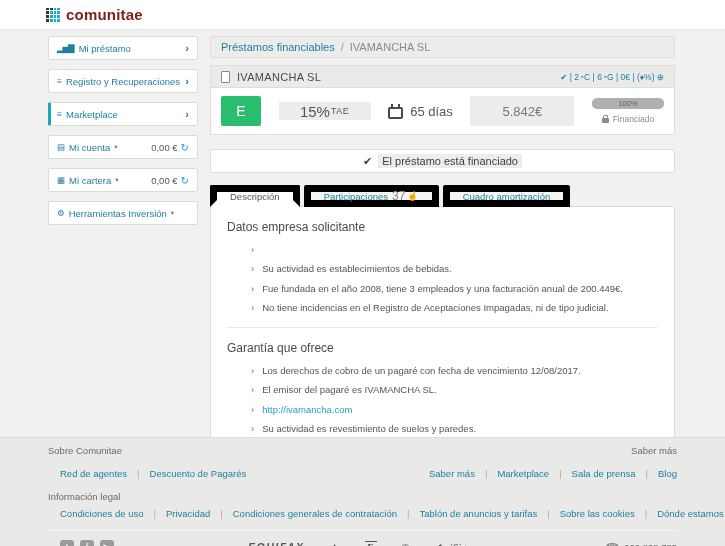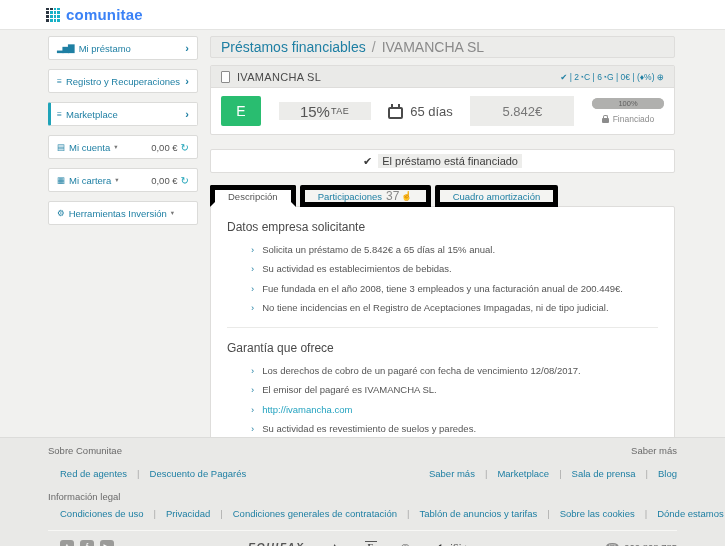--- a/index.html
+++ b/index.html
@@ -10,38 +10,38 @@
     font-family:"Liberation Sans", sans-serif;
     color:#555;
   }
   
   .topbar { position:absolute; top:0; left:0; right:0; height:30px; background:#fff;
     border-bottom:1px solid #e4e4e2; display:flex; align-items:center; padding-left:46px; z-index:4; }
   .logo { display:flex; align-items:center; gap:6px; }
   .logo-grid { width:14px; height:14px; display:grid; grid-template-columns:repeat(4,1fr); gap:1px; }
   .logo-grid i { background:#17b1c6; }
   .logo-grid i.d { background:#2b3540; }
-  .logo-text { font-size:15px; font-weight:700; color:#3b82f6; letter-spacing:.2px; }
+  .logo-text { font-size:15px; font-weight:700; color:#7f1d1d; letter-spacing:.2px; }
   
   .sidebar { position:absolute; left:48px; top:36px; width:150px; }
   .side-item { background:#fff; border:1px solid #dbdbd9; border-radius:2px; height:24px;
     margin-bottom:9px; display:flex; align-items:center; padding:0 8px; font-size:9.5px;
     color:#1e7fa3; cursor:pointer; }
   .side-item.active { border-left:3px solid #1fa3b8; padding-left:6px; }
   .s-icon { margin-right:5px; font-size:8.5px; color:#1e7fa3; letter-spacing:-1px; }
   .s-label { white-space:nowrap; }
   .s-caret { margin-left:4px; font-size:6.5px; color:#777; }
   .s-spacer { flex:1; }
   .s-value { color:#555; font-size:9.5px; margin-right:3px; }
   .s-refresh { color:#1fa3b8; font-size:10px; }
   .s-chevron { font-weight:700; font-size:11px; color:#1e7fa3; }
   
   .main { position:absolute; left:210px; top:36px; width:465px; z-index:1; }
   .breadcrumb { background:#ececea; border:1px solid #dedddb; border-radius:2px; height:22px;
-    display:flex; align-items:center; padding:0 10px; font-size:14px; }
+    display:flex; align-items:center; padding:0 10px; font-size:11px; }
   .crumb-link { color:#1e7fa3; cursor:pointer; }
   .crumb-sep { color:#999; margin:0 6px; }
   .crumb-current { color:#8a8a8a; }
   .loan-panel { margin-top:7px; border:1px solid #dedddb; border-radius:2px; background:#fff; }
   .loan-head { background:#eaeae8; border-bottom:1px solid #dedddb; height:22px;
     display:flex; align-items:center; padding:0 10px; }
   .doc-icon { width:9px; height:12px; border:1px solid #8a8a8a; border-radius:1px;
     margin-right:7px; background:#fdfdfd; }
   .loan-title { font-size:11px; color:#4a4a4a; letter-spacing:.3px; }
   .loan-meta { margin-left:auto; font-size:8.5px; color:#1e7fa3; }
@@ -66,21 +66,21 @@
   .funded { margin-top:5px; font-size:8.5px; color:#8c8c8c; display:flex; align-items:center;
     justify-content:center; gap:4px; }
   .lock { position:relative; width:7px; height:5px; background:#8c8c8c; border-radius:1px; margin-top:3px; }
   .lock::before { content:""; position:absolute; top:-3px; left:1px; width:3px; height:3px;
     border:1px solid #8c8c8c; border-bottom:none; border-radius:2px 2px 0 0; }
   .banner { margin-top:14px; background:#fff; border:1px solid #dedddb; border-radius:2px; height:24px;
     display:flex; align-items:center; justify-content:center; gap:6px; font-size:11px; color:#3d3d3d; }
   .banner-text { background:#ededeb; padding:1px 4px; }
   .tabs { margin-top:12px; display:flex; gap:4px; position:relative; z-index:2; }
   .tab { height:22px; display:flex; align-items:center; padding:0 13px; font-size:9.5px;
-    border:5px solid #000000; border-radius:2px 2px 0 0; color:#1e7fa3; background:#f4f4f2; cursor:pointer; }
+    border:7px solid #000000; border-radius:2px 2px 0 0; color:#1e7fa3; background:#f4f4f2; cursor:pointer; }
   .tab.active { background:#fff; color:#555; border-bottom-color:#fff; cursor:default; }
   .tab-count { font-size:12px; margin-left:4px; color:#888; }
   .tab-thumb { font-size:9px; color:#333; margin-left:2px; }
   .content-panel { background:#fff; border:1px solid #dedddb; border-radius:2px; margin-top:-1px;
     padding:13px 16px 14px; position:relative; z-index:1; }
   .sec + .sec { border-top:1px solid #eaeae8; margin-top:13px; padding-top:13px; }
   .sec-title { font-size:12px; color:#4a4a4a; margin-bottom:9px; }
   .bullet { display:flex; margin:0 0 6px 24px; font-size:9.5px; color:#555; line-height:1.4; }
   .bullet-marker { color:#1e7fa3; margin-right:8px; }
   .bullet.link .bullet-text { color:#25a3c0; cursor:pointer; }
@@ -248,21 +248,20 @@
 
   </div>
     </div>
 
   <section class="content-panel">
       <div class="sec">
     <div class="sec-title">Datos empresa solicitante</div>
     <div class="bullets">
           <div class="bullet">
     <span class="bullet-marker">›</span>
-    <span class="bullet-text">Solicita un préstamo de 5.842€ a 65 días al 15% anual.</span>
   </div>
           <div class="bullet">
     <span class="bullet-marker">›</span>
     <span class="bullet-text">Su actividad es establecimientos de bebidas.</span>
   </div>
           <div class="bullet">
     <span class="bullet-marker">›</span>
     <span class="bullet-text">Fue fundada en el año 2008, tiene 3 empleados y una facturación anual de 200.449€.</span>
   </div>
           <div class="bullet">

